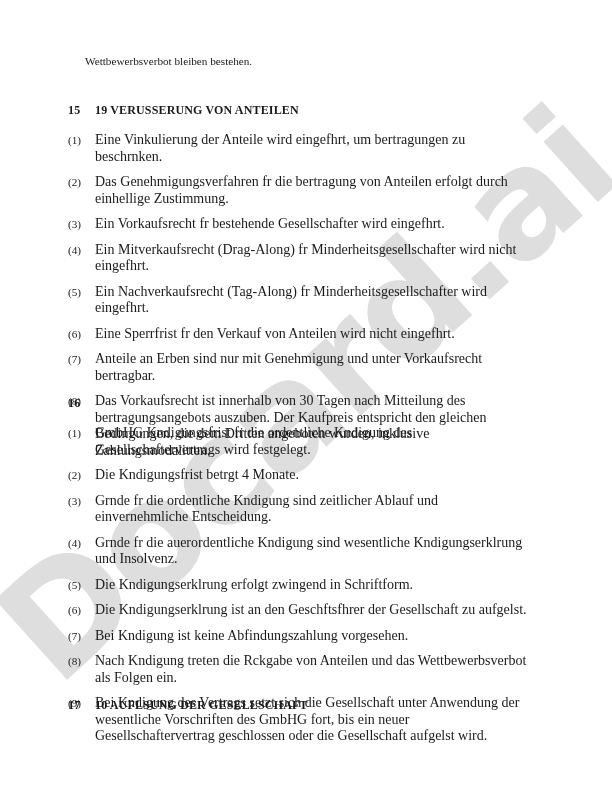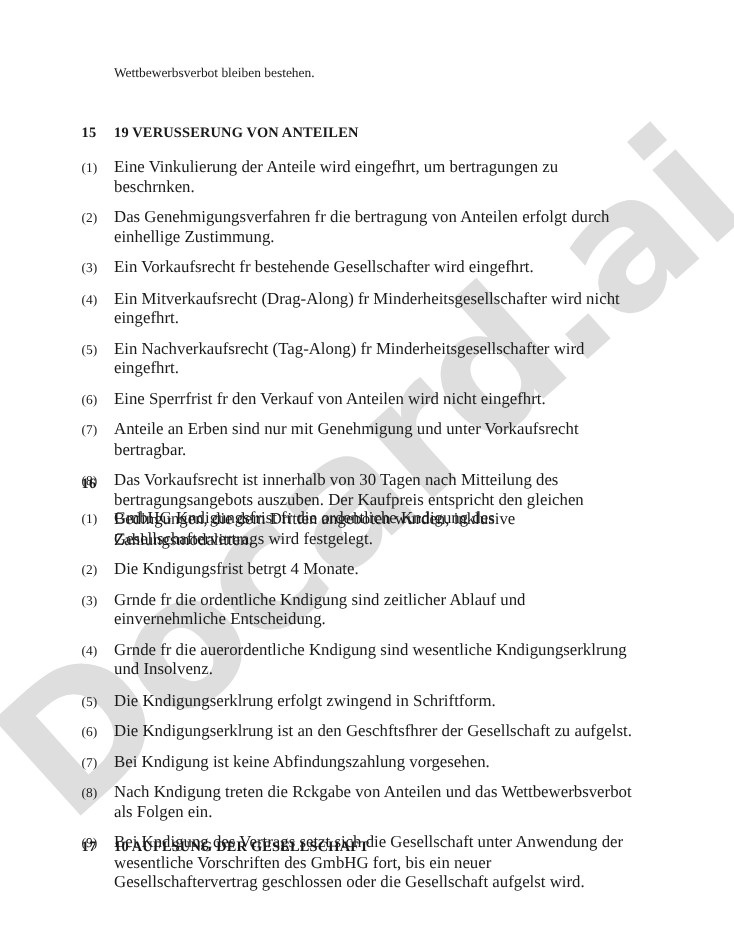--- a/index.html
+++ b/index.html
@@ -47,21 +47,21 @@
     position: absolute;
     left: 0;
     top: 0;
     width: 612px;
     height: 792px;
     z-index: 1;
   }
 
   .intro-line {
     position: absolute;
-    left: 95px;
+    left: 85px;
     top: 53px;
     width: 430px;
     font-size: 11.2px;
     line-height: 16px;
   }
 
   .section {
     position: absolute;
     left: 0;
     width: 612px;

